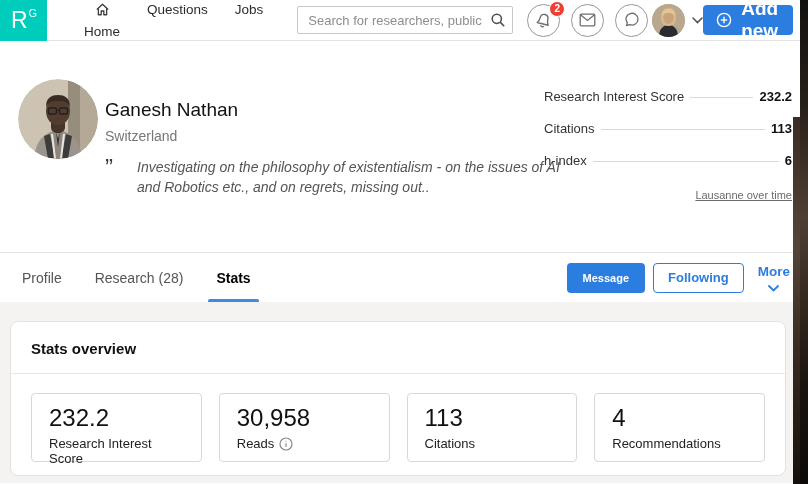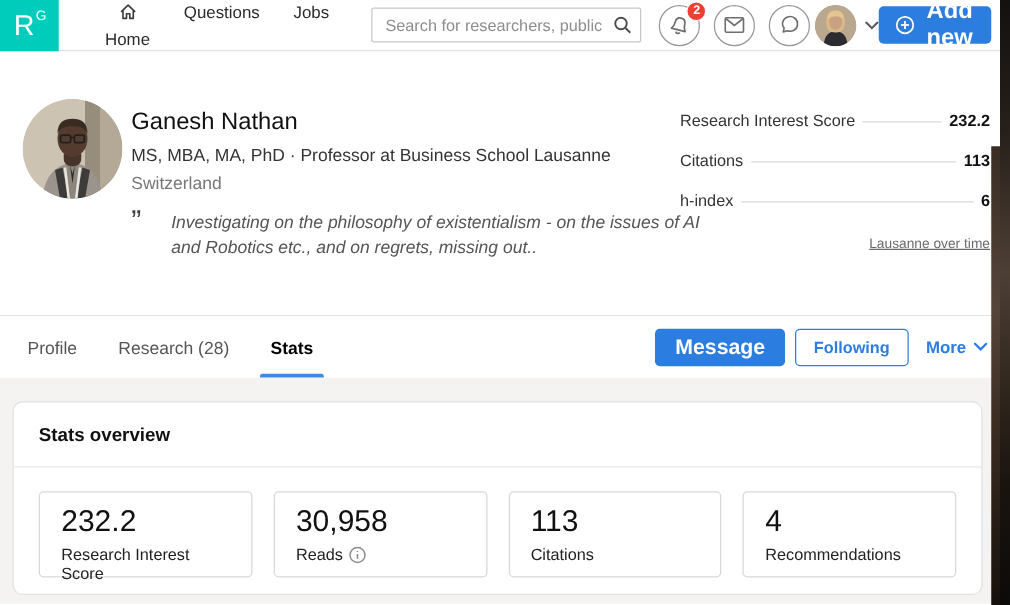--- a/index.html
+++ b/index.html
@@ -21,21 +21,21 @@
   .iconbtns { display:flex; margin-left:14px; gap:11px; }
   .circle-btn { position:relative; width:33px; height:33px; border:1px solid #979797; border-radius:50%; background:#fff; display:flex; align-items:center; justify-content:center; cursor:pointer; }
   .badge { position:absolute; top:-4px; right:-6px; min-width:16px; height:16px; padding:0 4px; background:#ee3f33; border:1px solid #fff; border-radius:9px; color:#fff; font-size:10px; font-weight:bold; display:flex; align-items:center; justify-content:center; }
   .hdr-avatar { width:33px; height:33px; border-radius:50%; margin-left:4px; overflow:hidden; flex:none; cursor:pointer; background:#b7a58e; }
   .hdr-chev { margin-left:7px; cursor:pointer; display:flex; align-items:center; }
   .add-new { margin-left:auto; margin-right:15px; height:30px; background:#2b7de0; border:none; border-radius:4px; color:#fff; font-size:19px; font-weight:bold; font-family:"Liberation Sans",sans-serif; display:flex; align-items:center; gap:7px; padding:0 13px; cursor:pointer; }
 
   
   .profile { position:relative; height:212px; background:#fff; border-bottom:1px solid #e4e4e4; }
   .p-avatar { position:absolute; left:18px; top:38px; width:80px; height:80px; border-radius:50%; overflow:hidden; }
-  .p-info { position:absolute; left:105px; top:46px; width:460px; }
+  .p-info { position:absolute; left:105px; top:58px; width:460px; }
   .p-name { font-size:19px; font-weight:500; color:#111; margin-bottom:7px; }
   .p-degrees { font-size:14px; color:#333; margin-bottom:6px; }
   .p-loc { font-size:14px; color:#777; margin-bottom:13px; }
   .p-quote { display:flex; align-items:flex-start; color:#555; }
   .q-mark { font-size:24px; line-height:0.9; color:#3c3c3c; margin-right:6px; flex:none; }
   .q-text { font-size:14px; font-style:italic; line-height:1.45; width:450px;margin-left:18px; }
   .p-metrics { position:absolute; right:16px; top:48px; width:248px; }
   .metric-row { display:flex; align-items:baseline; margin-bottom:17px; }
   .m-label { font-size:13px; color:#333; flex:none; }
   .m-leader { flex:1; border-bottom:1px solid #d9d9d9; margin:0 6px; position:relative; top:-3px; }
@@ -43,23 +43,23 @@
   .m-link { text-align:right; margin-top:4px; }
   .m-link a { font-size:11px; color:#6b6b6b; text-decoration:underline; cursor:pointer; }
 
   
   .tabsrow { display:flex; align-items:center; height:49px; background:#fff; padding-left:14px; position:relative; }
   .tabs { display:flex; height:100%; }
   .tab { display:flex; align-items:center; padding:0 8px; margin-right:17px; font-size:14px; color:#555; cursor:pointer; position:relative; }
   .tab.active { color:#000; font-weight:bold; }
   .tab.active::after { content:""; position:absolute; left:0; right:0; bottom:0; height:3px; background:#3f8ae0; border-radius:2px 2px 0 0; }
   .actions { margin-left:auto; margin-right:18px; display:flex; align-items:center; }
-  .btn-msg { height:30px; padding:0 16px; background:#2b7de0; color:#fff; border:none; border-radius:4px; font-size:17px; font-weight:bold; font-family:"Liberation Sans",sans-serif; cursor:pointer; }
+  .btn-msg { height:30px; padding:0 16px; background:#2b7de0; color:#fff; border:none; border-radius:4px; font-size:11px; font-weight:bold; font-family:"Liberation Sans",sans-serif; cursor:pointer; }
   .btn-follow { height:30px; padding:0 14px; margin-left:8px; background:#fff; color:#2b7de0; border:1px solid #2b7de0; border-radius:4px; font-size:13px; font-weight:bold; font-family:"Liberation Sans",sans-serif; cursor:pointer; }
-  .more { margin-left:14px; display:flex; align-items:center; gap:6px; color:#2b7de0; font-size:13.5px; font-weight:bold; cursor:pointer; }
+  .more { margin-left:14px; display:flex; align-items:center; gap:6px; color:#2b7de0; font-size:13.5px; font-weight:bold; cursor:pointer;flex-direction:column; }
 
   
   .statsbg { height:181px; background:#f4f3f1; padding-top:19px; }
   .stats-card { margin:0 22px 0 10px; height:155px; background:#fff; border:1px solid #e2e2e0; border-radius:8px; }
   .sc-head { padding:18px 20px 15px 20px; border-bottom:1px solid #e8e8e8; }
   .sc-title { font-size:15px; font-weight:bold; color:#111; }
   .sc-boxes { display:flex; gap:17px; padding:19px 20px 0 20px; }
   .stat-box { width:173px; height:69px; border:1px solid #d8d8d6; border-radius:4px; background:#fff; padding:11px 17px; }
   .sb-value { font-size:24px; font-weight:500; color:#111; line-height:1.1; }
   .sb-label { margin-top:5px; font-size:13px; color:#222; display:flex; align-items:center; gap:5px; }
@@ -189,21 +189,20 @@
           <path d="M28 28 C28 19 33 16 40 16 C47 16 52 19 52 28 C50 23 46 22 40 22 C34 22 30 23 28 28 Z" fill="#3a2b22"></path>
           <rect x="30.5" y="29" width="8" height="6" rx="1.5" fill="none" stroke="#20201f" stroke-width="1.4"></rect>
           <rect x="41.5" y="29" width="8" height="6" rx="1.5" fill="none" stroke="#20201f" stroke-width="1.4"></rect>
           <line x1="38.5" y1="31" x2="41.5" y2="31" stroke="#20201f" stroke-width="1.2"></line>
         </g>
       </svg>
     </div>
 
     <div class="p-info">
       <div class="p-name">Ganesh Nathan</div>
-      <div class="p-degrees">MS, MBA, MA, PhD · Professor at Business School Lausanne</div>
       <div class="p-loc">Switzerland</div>
       <div class="p-quote">
         <span class="q-mark">”</span>
         <span class="q-text">Investigating on the philosophy of existentialism - on the issues of AI and Robotics etc., and on regrets, missing out..</span>
       </div>
     </div>
 
     <div class="p-metrics">
       <div class="metric-row">
         <span class="m-label">Research Interest Score</span>

